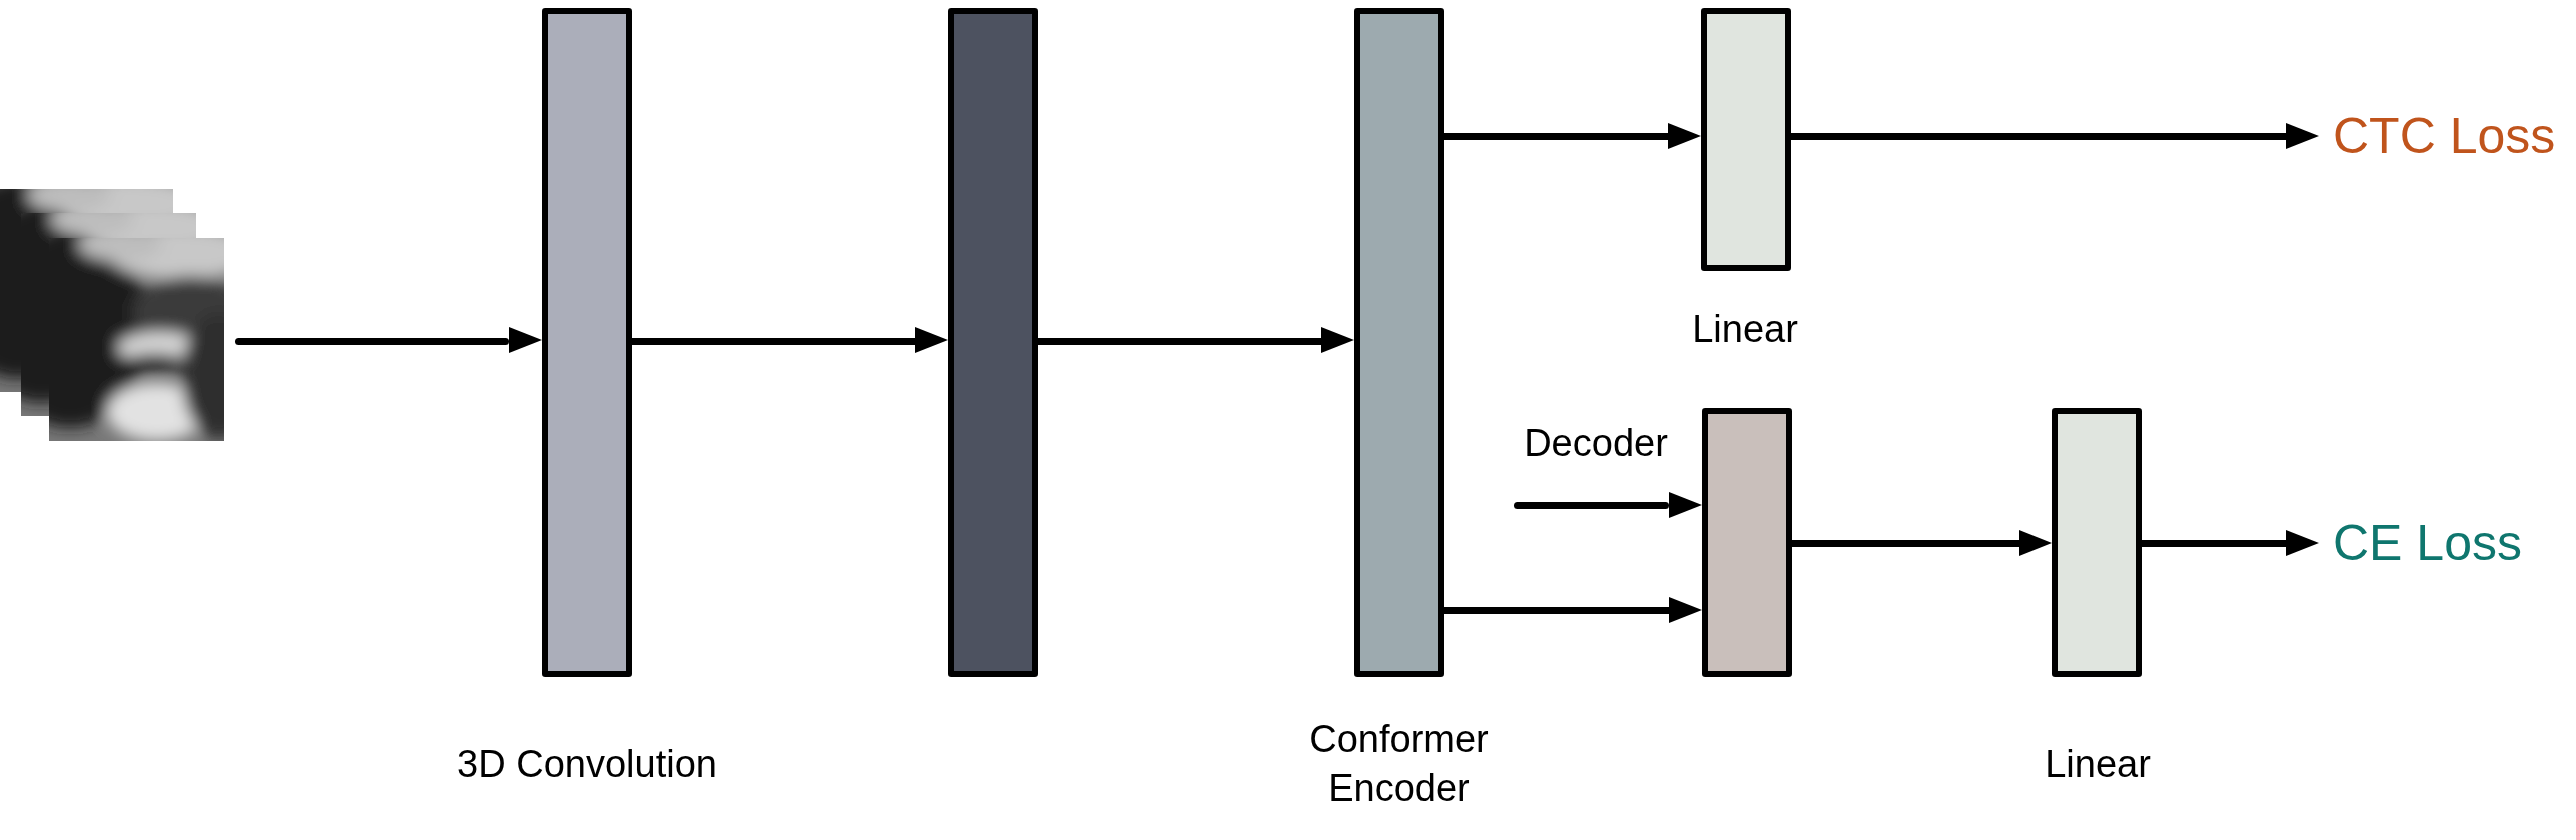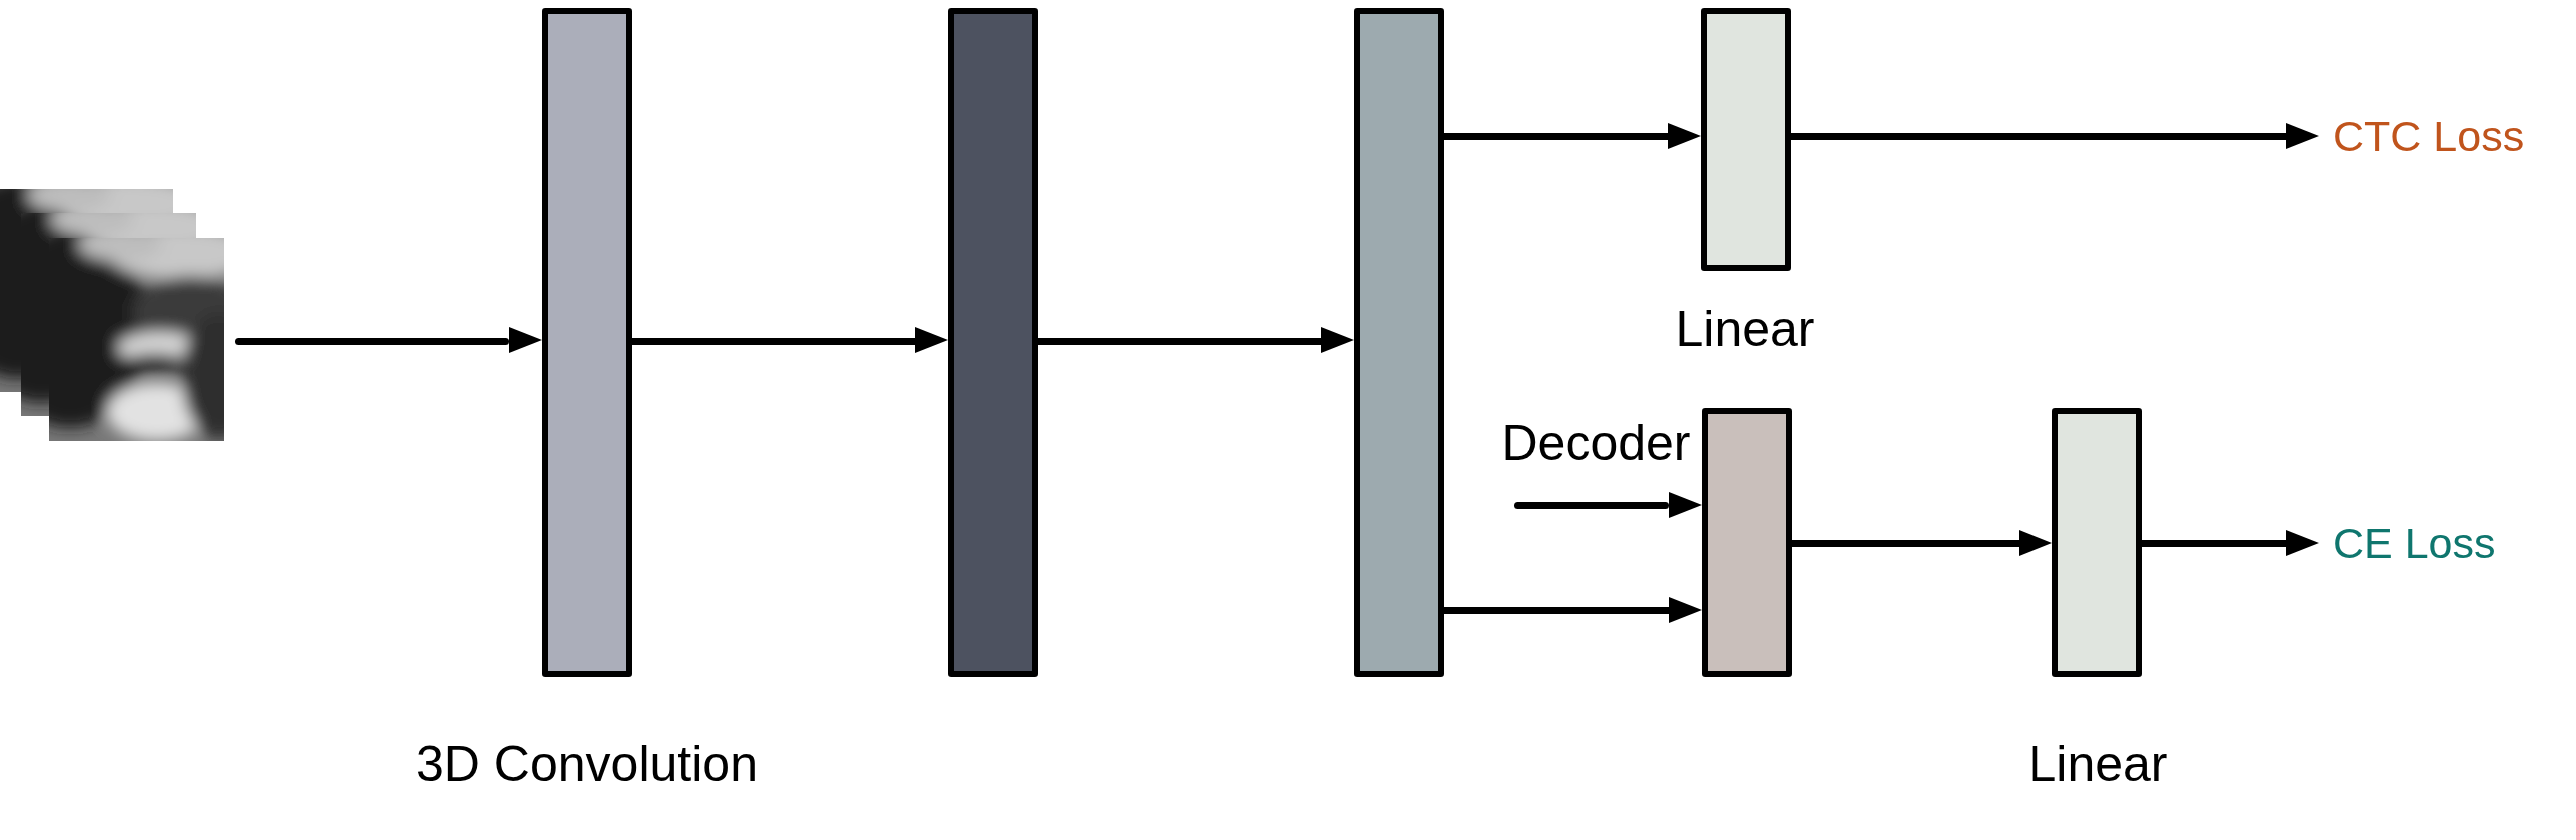--- a/index.html
+++ b/index.html
@@ -33,28 +33,28 @@
     position:absolute;width:0;height:0;
     border-top:13.2px solid transparent;
     border-bottom:13.2px solid transparent;
     border-left:33px solid #000;
   }
 
   
   .lbl{
     position:absolute;
     color:#000;
-    font-size:50px;
+    font-size:38px;
     line-height:49px;
     white-space:nowrap;
     text-align:center;
     transform:translate(-50%,-50%);
   }
   .lbl.two-line{white-space:pre-line;}
-  .lbl.loss{font-size:43px;transform:translate(0,-50%);text-align:right;}
+  .lbl.loss{font-size:50px;transform:translate(0,-50%);text-align:right;}
 
   
   .frame{
     position:absolute;width:175px;height:203px;overflow:hidden;
   }
   .frame svg{display:block;width:100%;height:100%;}
   .f-back  {left:-2.1px; top:189px; z-index:1;}
   .f-middle{left:21px; top:213px; z-index:2;}
   .f-front {left:49px; top:238px; z-index:3;}
 </style>
@@ -164,20 +164,21 @@
     <div class="arrow-head" style="left:2019px;top:530px;"></div>
   </div>
   <div>
     <div class="arrow-line" style="left:2141px;top:540px;width:145px;"></div>
     <div class="arrow-head" style="left:2286px;top:530px;"></div>
   </div>
 
   <div class="lbl" style="left:587px;top:764px;">3D Convolution</div>
 
 
+  <div class="lbl two-line" style="left:1399px;top:764px;"><span>Conformer</span><br><span>Encoder</span></div>
 
 
   <div class="lbl" style="left:2098px;top:764px;">Linear</div>
 
   <div class="lbl" style="left:1745px;top:329px;">Linear</div>
 
   <div class="lbl" style="left:1596px;top:443px;">Decoder</div>
 
   <div class="lbl loss" style="left: 2333px; top: 136px; color: rgb(192, 84, 28);">CTC Loss</div>
 

